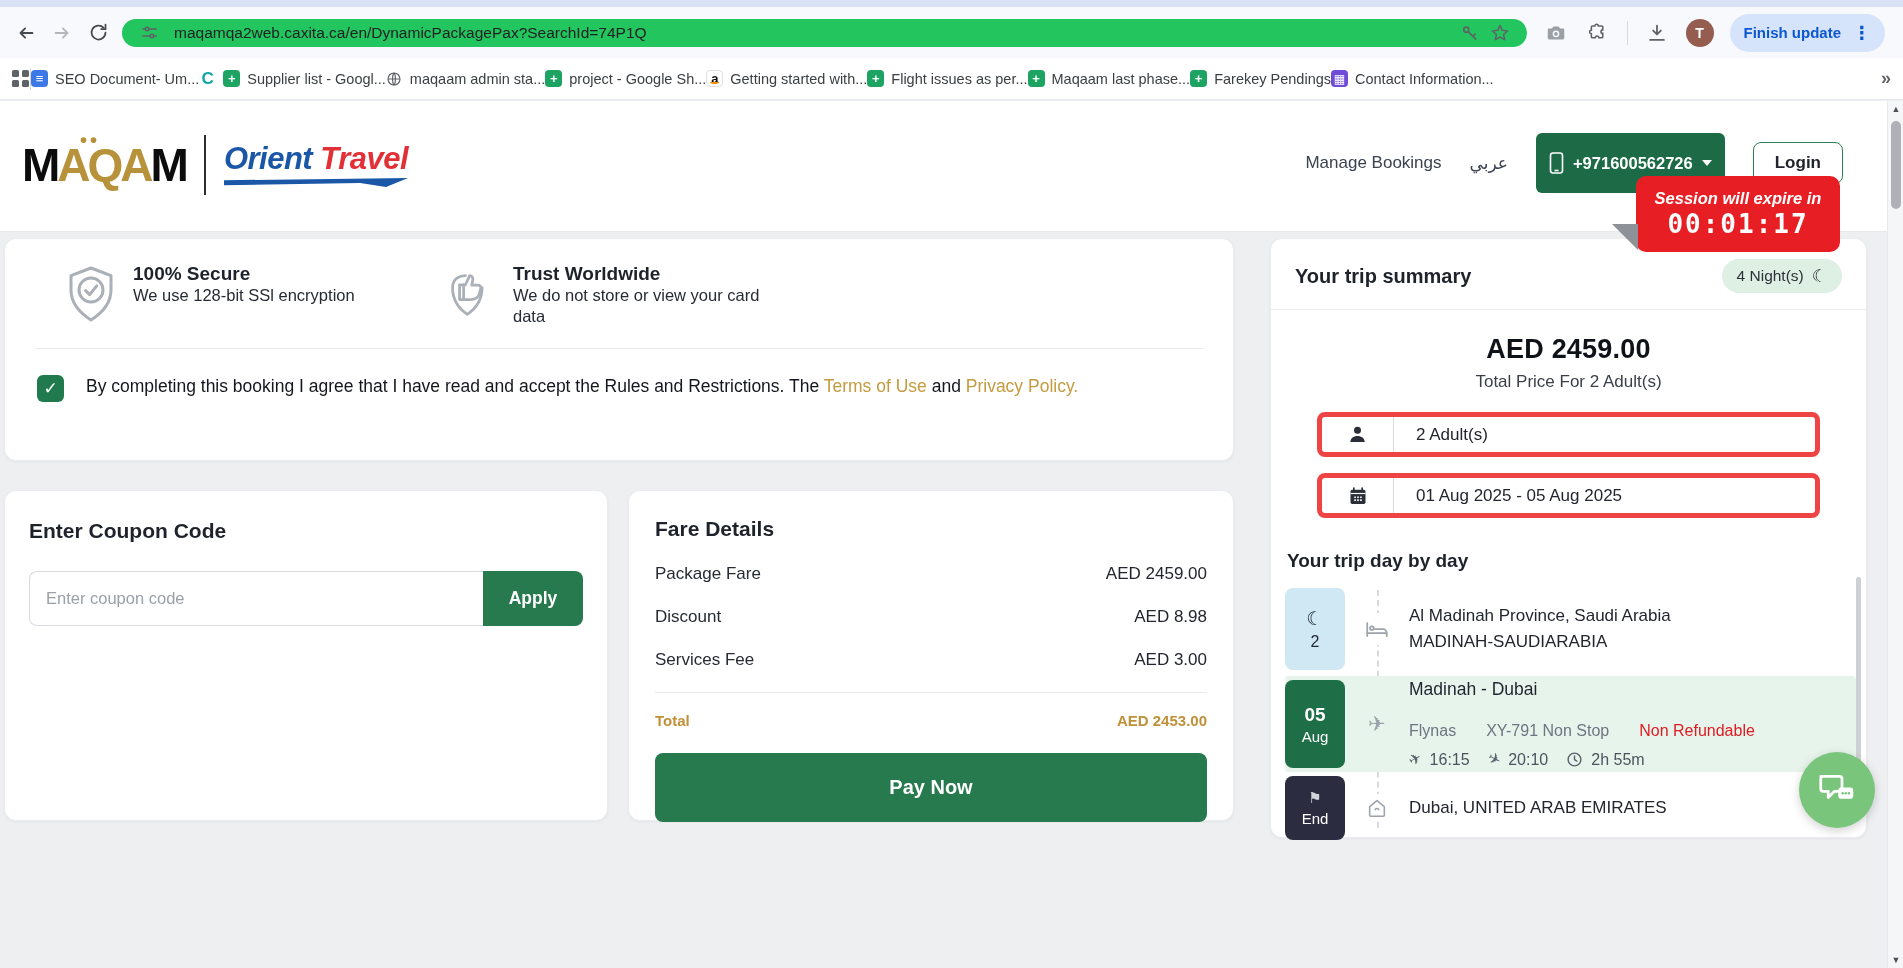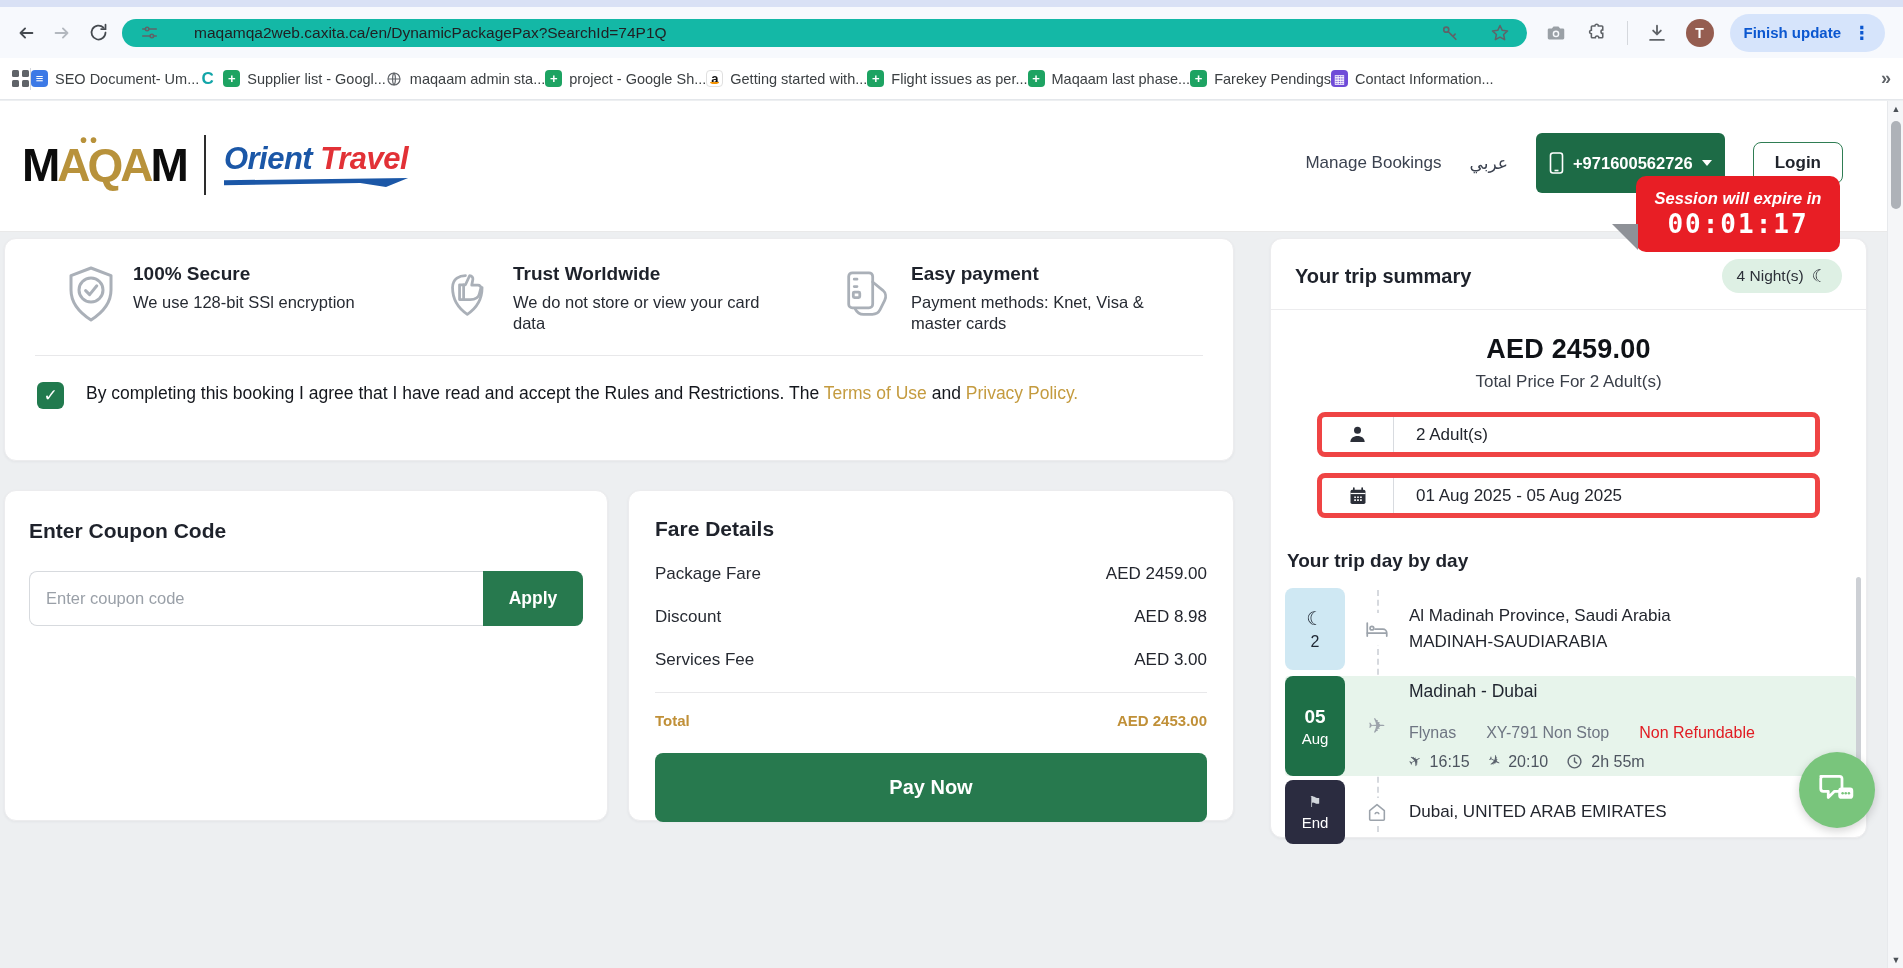--- a/index.html
+++ b/index.html
@@ -4,21 +4,21 @@
 <style>
   * { margin:0; padding:0; box-sizing:border-box; }
   body { font-family:"Liberation Sans","DejaVu Sans",sans-serif; background:#fff; }
   .screen { position:relative; width:1903px; height:968px; overflow:hidden; background:#edeff1; }
 
   
   .chrome-strip { position:absolute; top:0; left:0; right:0; height:7px; background:#d9e1f5; }
   .toolbar { position:absolute; top:7px; left:0; right:0; height:51px; background:#f7f9fd; display:flex; align-items:center; padding:0 8px; }
   .nav-btn { width:36px; height:36px; display:flex; align-items:center; justify-content:center; color:#454a50; border-radius:50%; flex:0 0 auto; }
   .nav-btn.disabled { color:#b3b8bf; }
-  .url-pill { flex:1 1 auto; height:28px; background:#14b8a6; border-radius:20px; display:flex; align-items:center; padding:0 12px; margin:0 6px; min-width:0;gap:20px; }
+  .url-pill { flex:1 1 auto; height:28px; background:#22c55e; border-radius:20px; display:flex; align-items:center; padding:0 12px; margin:0 6px; min-width:0; }
   .url-text { flex:1 1 auto; font-size:15.5px; color:#202124; white-space:nowrap; overflow:hidden; margin-left:10px; }
   .pill-icon { width:30px; height:30px; display:flex; align-items:center; justify-content:center; color:#5f6368; flex:0 0 auto; }
   .toolbar-right { display:flex; align-items:center; gap:16px; padding:0 10px; flex:0 0 auto; }
   .tb-icon { width:26px; height:26px; display:flex; align-items:center; justify-content:center; color:#5f6368; }
   .tb-sep { width:1px; height:24px; background:#d5d8dd; }
   .avatar { width:28px; height:28px; border-radius:50%; background:#955d50; color:#fff; font-size:14px; font-weight:bold; display:flex; align-items:center; justify-content:center; }
   .finish-pill { height:38px; background:#d6e4fb; border-radius:20px; display:flex; align-items:center; gap:12px; padding:0 14px; color:#0b57d0; font-size:15px; font-weight:600; }
   .kebab::before { content:"⋮"; font-size:18px; color:#0b57d0; font-weight:bold; }
 
   .bookmarks { position:absolute; top:58px; left:0; right:0; height:42px; background:#fff; border-bottom:1px solid #e4e7eb; display:flex; align-items:center; padding:0 12px; }
@@ -58,21 +58,21 @@
   .session-timer { font-family:"DejaVu Sans Mono",monospace; font-size:26px; font-weight:bold; letter-spacing:2px; margin-top:1px; }
   .session-tail { position:absolute; left:-24px; bottom:2px; width:0; height:0; border-top:26px solid #8e9197; border-left:26px solid transparent; }
 
   
   .card { position:absolute; background:#fff; border:1px solid #ececee; border-radius:12px; box-shadow:0 1px 3px rgba(30,40,60,.05); }
   .secure-card { left:4px; top:238px; width:1230px; height:223px; }
   .features { display:flex; padding:24px 30px 0 62px; }
   .feature { display:flex; gap:18px; }
   .feature.f1 { width:380px; } .feature.f2 { width:398px; } .feature.f3 { flex:1; }
   .f-icon { color:#aab0b8; flex:0 0 auto; margin-top:2px; }
-  .f-title { font-size:19px; font-weight:700; color:#1e222b; margin-bottom:7px; }
+  .f-title { font-size:19px; font-weight:700; color:#1e222b; }
   .f-desc { font-size:16.5px; color:#272b33; line-height:1.3; max-width:250px; }
   .sec-divider { margin:20px 30px 0; border-top:1px solid #e8e8ea; }
   .agreement { display:flex; gap:22px; padding:26px 30px 0 32px; align-items:flex-start; }
   .checkbox { width:27px; height:27px; background:#217a4e; border-radius:6px; display:flex; align-items:center; justify-content:center; flex:0 0 auto; }
   .checkbox::before { content:"✓"; color:#fff; font-size:17px; font-weight:bold; }
   .agree-text { font-size:17.5px; color:#14171d; line-height:1.35; }
   .gold-link { color:#c49b3f; cursor:pointer; }
 
   .coupon-card { left:4px; top:490px; width:604px; height:331px; padding:28px 24px; }
   .panel-title { font-size:21px; font-weight:700; color:#1e222b; }
@@ -106,21 +106,21 @@
   .timeline { position:relative; margin:0 10px 0 14px; }
   .timeline::before { content:""; position:absolute; left:92px; top:8px; bottom:16px; border-left:2px dashed #d6d9de; }
   .tl-item { position:relative; display:flex; align-items:center; }
   .tl-item.stay { min-height:94px; }
   .tl-item.flight { min-height:96px; background:#e7f4eb; border-radius:4px; }
   .tl-item.endrow { min-height:72px; }
   .tl-badge { width:60px; border-radius:8px; text-align:center; color:#fff; flex:0 0 auto; display:flex; flex-direction:column; align-items:center; justify-content:center; z-index:2; }
   .badge-stay { background:#cfe8f3; height:82px; color:#1f2733; }
   .badge-stay .moon-b::before { content:"☾"; font-size:19px; color:#1f2733; }
   .badge-stay .n { font-size:16px; margin-top:3px; }
-  .badge-flight { background:#1e6f47; height:100px; }
+  .badge-flight { background:#1e6f47; height:88px; }
   .badge-flight .d { font-size:19px; font-weight:800; }
   .badge-flight .m { font-size:15px; margin-top:2px; }
   .badge-end { background:#2b2c40; height:64px; }
   .badge-end .flag::before { content:"⚑"; font-size:15px; color:#d2d6dc; }
   .badge-end .e { font-size:15px; margin-top:3px; }
   .tl-icon { width:64px; display:flex; align-items:center; justify-content:center; color:#9ca3ab; z-index:2; flex:0 0 auto; }
   .tl-icon .iconbg { background:#fff; padding:3px 2px; display:flex; }
   .tl-item.flight .tl-icon .iconbg { background:#e7f4eb; }
   .plane-glyph::before { content:"✈"; font-size:21px; color:#9ca3ab; }
   .tl-body { flex:1; font-size:17px; color:#23262e; line-height:1.35; padding-right:20px; }
@@ -325,34 +325,20 @@
         <span class="f-icon">
           <svg width="48" height="58" viewBox="0 0 26 29" fill="none" stroke="currentColor" stroke-width="1.5" stroke-linejoin="round" stroke-linecap="round">
               <path d="M10 4.5C7 4.5 3 6 3 11c0 7 3.5 11.5 8 14.5 4.5-3 8-7.5 8-14.5"></path>
               <path d="M9 9.5v8h3.5c2.5 0 4.5-.8 5-3l.8-3c.2-1-.5-1.8-1.5-1.8h-3.4l.6-3c.2-1.1-.6-2.2-1.7-2.2L10 9.5z"></path>
               <path d="M9 9.5H6.8v8H9"></path>
             </svg>
         </span>
         <div>
           <div class="f-title">Trust Worldwide</div>
           <div class="f-desc">We do not store or view your card data</div>
-        </div>
-      </div>
-      <div class="feature f3">
-        <span class="f-icon">
-          <svg width="48" height="58" viewBox="0 0 26 29" fill="none" stroke="currentColor" stroke-width="1.5" stroke-linejoin="round" stroke-linecap="round">
-              <rect x="2" y="3" width="13" height="19" rx="2"></rect>
-              <path d="M5 6.5h1.5M5 10.5h1.5"></path>
-              <rect x="4.5" y="13.5" width="3.5" height="3" rx="0.6"></rect>
-              <path d="M15 8l5.5 4.5c1.5 1.3 2 3.5 1 5.5l-2.5 5c-.8 1.6-2.4 2.5-4.2 2.5H10c-2 0-3.6-1.2-4.5-3"></path>
-            </svg>
-        </span>
-        <div>
-          <div class="f-title">Easy payment</div>
-          <div class="f-desc">Payment methods: Knet, Visa &amp; master cards</div>
         </div>
       </div>
     </div>
     <div class="sec-divider"></div>
     <div class="agreement">
       <span class="checkbox"></span>
       <span class="agree-text">
         <span>By completing this booking I agree that I have read and accept the Rules and Restrictions. The</span>
         <span class="gold-link">Terms of Use</span>
         <span>and</span>

